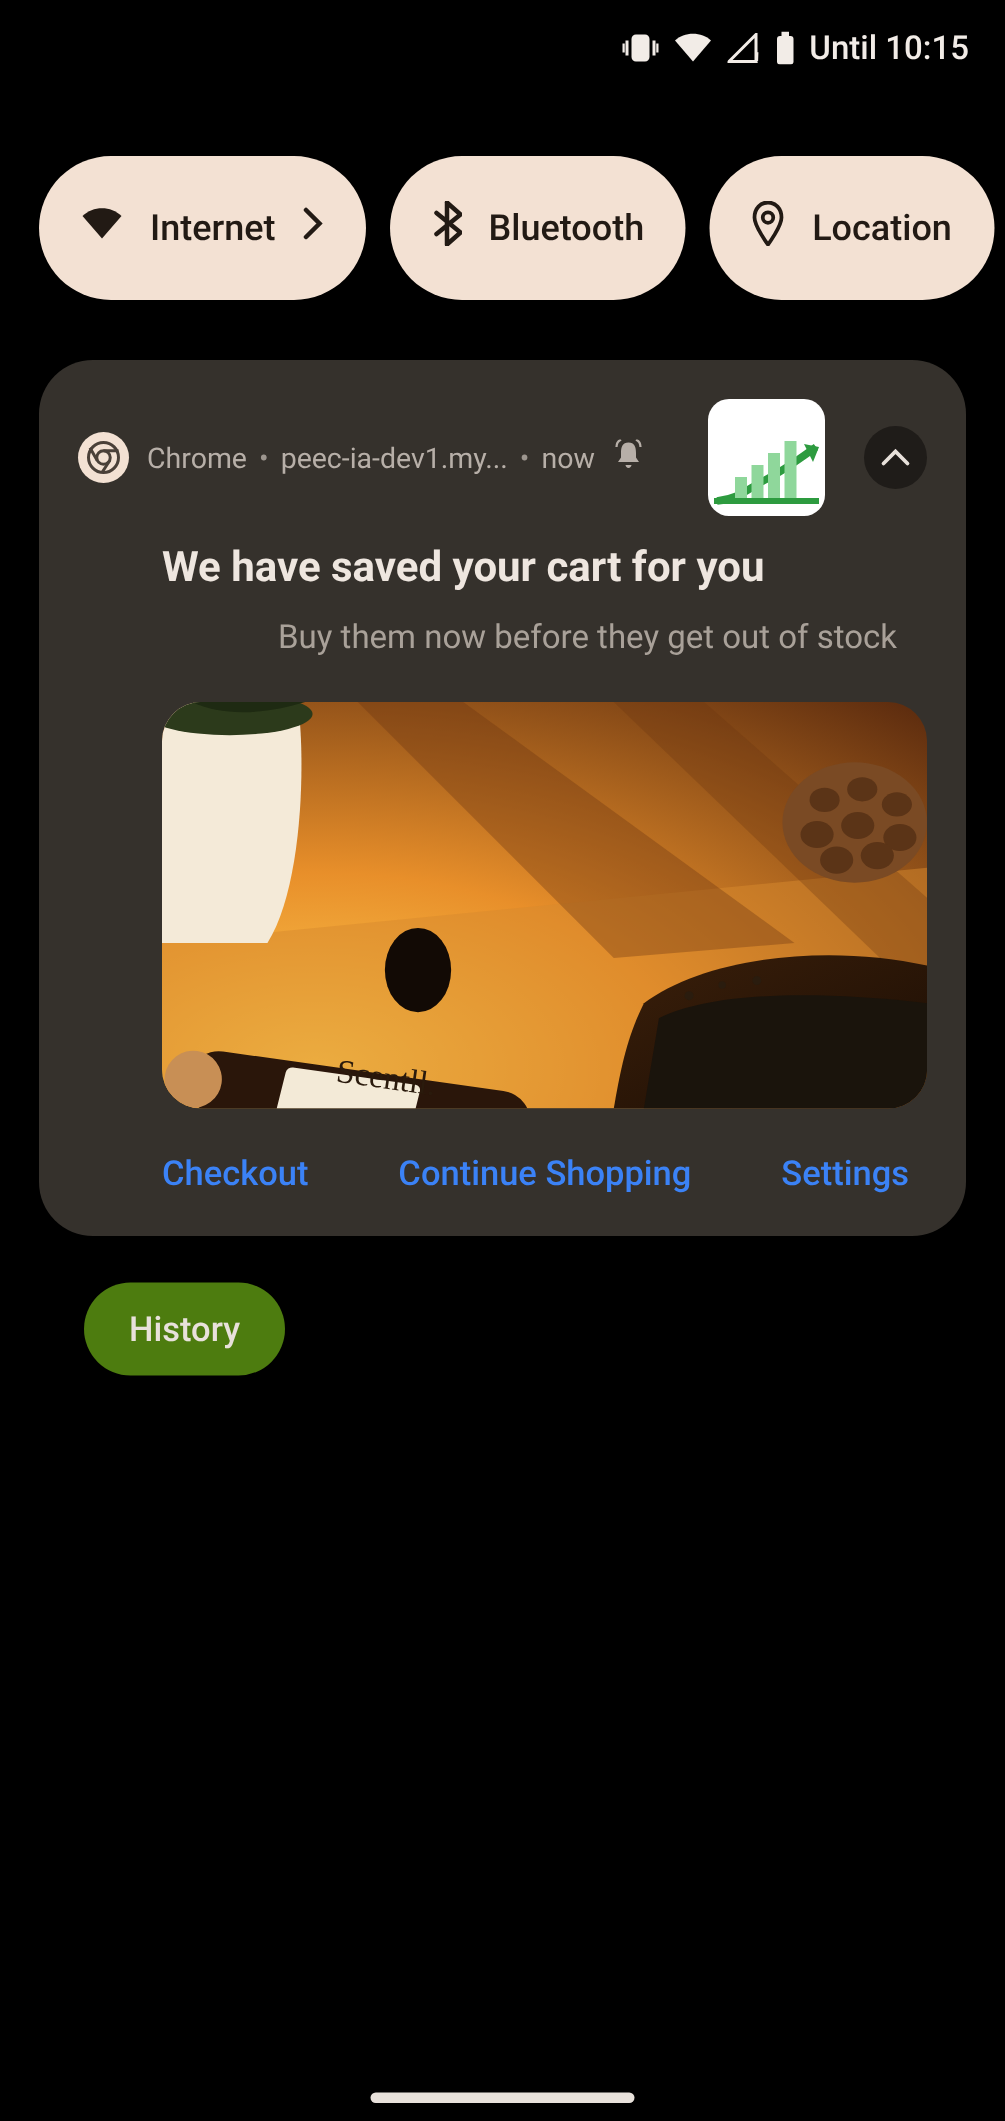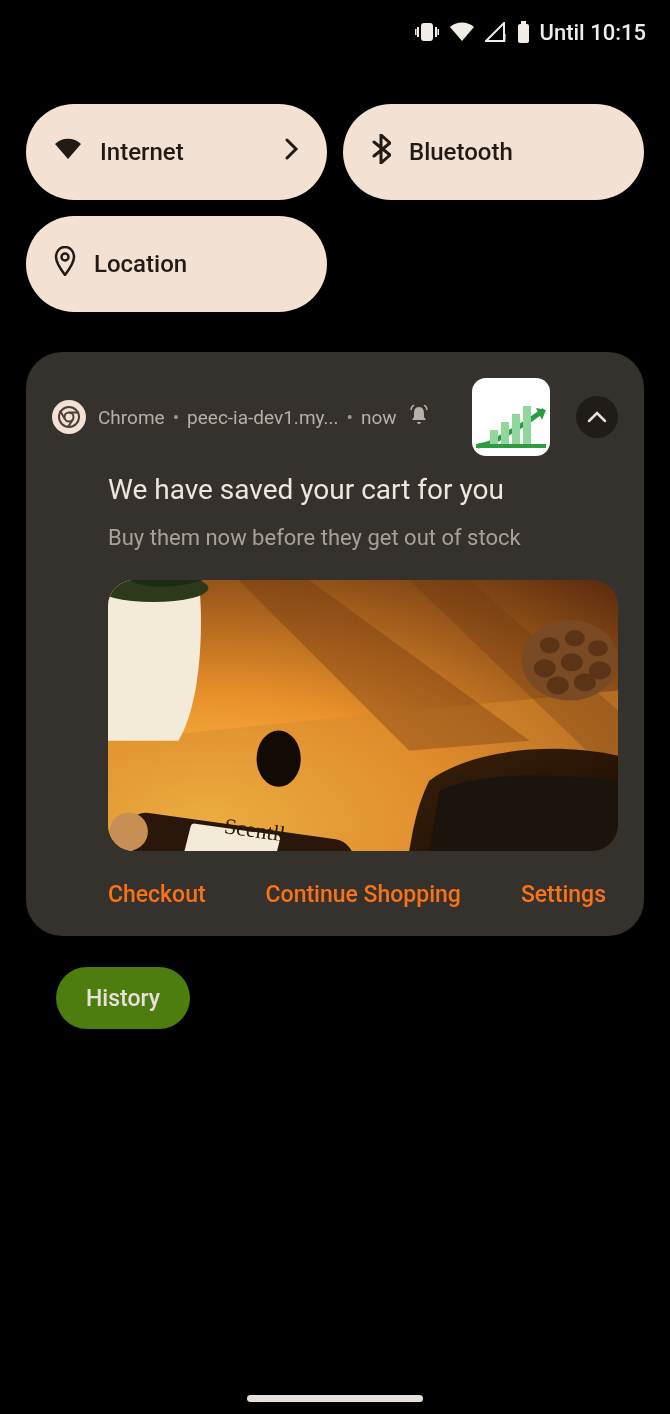--- a/index.html
+++ b/index.html
@@ -5,45 +5,45 @@
   * { box-sizing: border-box; margin: 0; padding: 0; }
   html, body { width: 670px; height: 1414px; background: #000; font-family: Roboto, "Segoe UI", Arial, sans-serif; color: #e8e1db; overflow: hidden; }
 
   
   .status-bar { display: flex; align-items: center; height: 64px; padding: 0 24px; font-size: 22px; font-weight: 500; color: #f2ece7; }
   .status-left { display: flex; align-items: center; gap: 14px; }
   .status-right { margin-left: auto; display: flex; align-items: center; gap: 10px; }
   .status-right svg { display: block; }
 
   
-  .qs-grid { display: grid; grid-template-columns: 1fr 1fr; gap: 16px 16px; padding: 40px 26px 0 26px; }
+  .qs-grid { display: grid; grid-template-columns: 1fr 1fr 1fr; gap: 16px 16px; padding: 40px 26px 0 26px; }
   .qs-tile { height: 96px; border-radius: 48px; display: flex; align-items: center; gap: 18px; padding: 0 28px; font-size: 24px; font-weight: 500; }
   .qs-on  { background: #f3e1d3; color: #221a14; }
   .qs-off { background: #3b3631; color: #e8e1db; }
   .qs-tile .chev { margin-left: auto; }
 
   
   .notif-wrap { padding: 40px 26px 1px 26px; }
   .notif { background: #35312c; border-radius: 36px; padding: 26px 26px 22px 26px; }
   .notif-head { display: flex; align-items: center; gap: 12px; }
   .chrome-badge { width: 34px; height: 34px; border-radius: 50%; background: #f3e1d3; display: flex; align-items: center; justify-content: center; flex: 0 0 auto; }
   .head-text { color: #b7afa8; font-size: 19px; white-space: nowrap; overflow: hidden; text-overflow: ellipsis; max-width: 330px; display: flex; align-items: center; gap: 8px; }
   .head-text .dot { opacity: .8; }
   .bell-ico { flex: 0 0 auto; }
   .app-thumb { width: 78px; height: 78px; border-radius: 14px; background: #fff; margin-left: auto; display:flex; align-items:flex-end; justify-content:center; overflow:hidden; }
   .collapse-btn { width: 42px; height: 42px; border-radius: 50%; background: #1f1c19; display: flex; align-items:center; justify-content:center; margin-left: 14px; }
 
-  .notif-title { font-size: 28px; font-weight: 400; color: #eee6df; margin-top: 16px; margin-left: 56px; margin-right: 20px; line-height: 1.25; }
-  .notif-body  { font-size: 22px; color: #a9a199; margin-top: 18px; margin-left: 56px; margin-right: 20px; }
+  .notif-title { font-size: 28px; font-weight: 700; color: #eee6df; margin-top: 16px; margin-left: 56px; margin-right: 20px; line-height: 1.25; }
+  .notif-body  { font-size: 22px; color: #a9a199; margin-top: 18px; margin-left: 56px; margin-right: 20px; text-align: right; }
 
   .notif-image { margin: 30px 0 0 56px; width: calc(100% - 56px); aspect-ratio: 508/270; border-radius: 26px; overflow: hidden; position: relative; }
   .notif-image svg { width: 100%; height: 100%; display:block; }
 
   .notif-actions { display: flex; justify-content: space-between; padding: 30px 12px 6px 56px; }
-  .notif-actions .act { color: #f97316; font-size: 23px; font-weight: 500; }
+  .notif-actions .act { color: #3b82f6; font-size: 23px; font-weight: 500; }
 
   
   .footer-btns { display: flex; justify-content: space-between; padding: 30px 56px 0 56px; }
   .pill { background: #4d7c0f; color: #e8e1db; font-size: 23px; font-weight: 500; height: 62px; padding: 0 30px; border-radius: 31px; display:flex; align-items:center; }
 
   
   .home-ind { position: absolute; bottom: 12px; left: 50%; transform: translateX(-50%); width: 176px; height: 7px; border-radius: 4px; background: #e8e1db; }
 </style>
 </head>
 <body>

